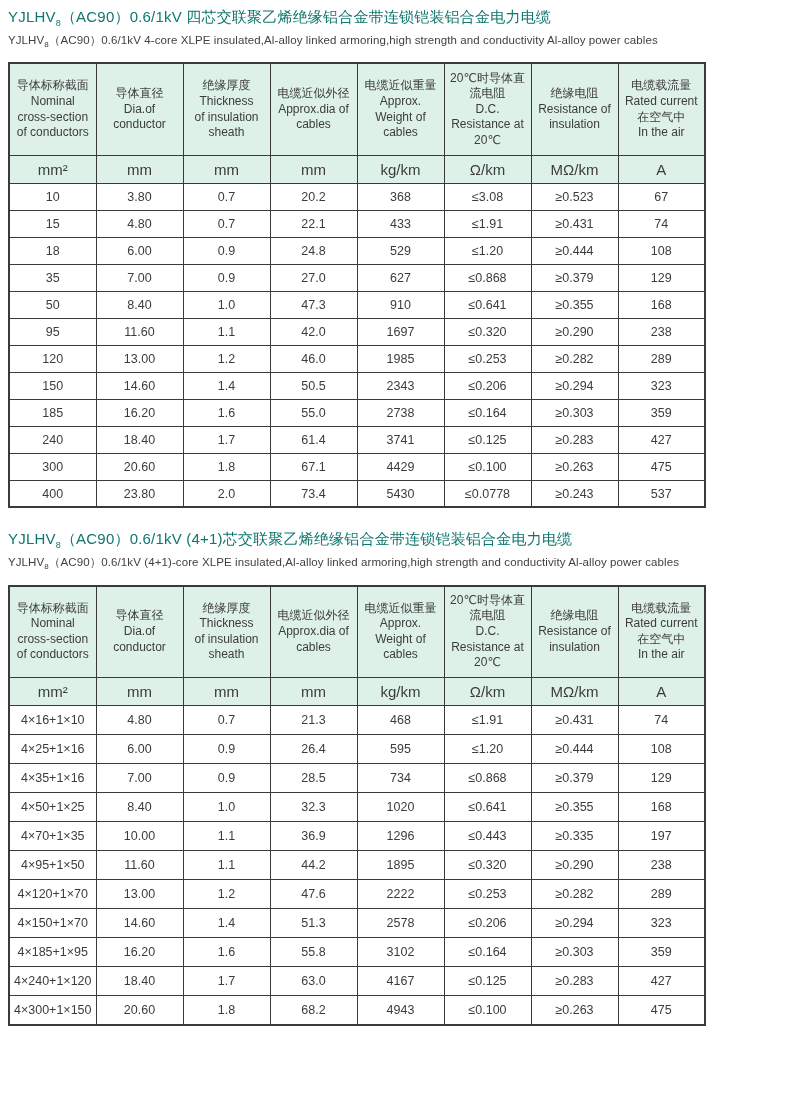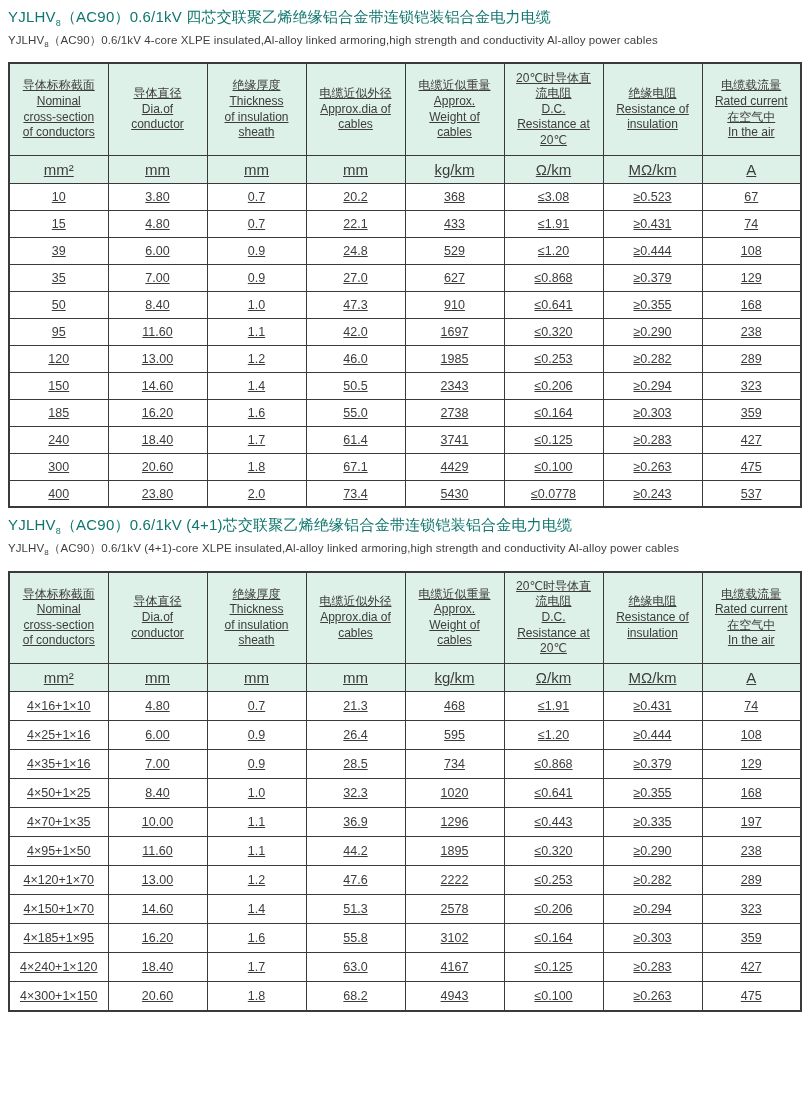--- a/index.html
+++ b/index.html
@@ -21,25 +21,24 @@
     margin-top:2px;letter-spacing:.2px;
   }
   .sec-title sub{font-size:9px;}
   .sec-subtitle{
     font-size:11.5px;font-weight:normal;color:#3f3f3f;
     margin-top:5px;letter-spacing:.1px;
   }
   .sec-subtitle sub{font-size:8px;}
   table.spec{
     border-collapse:collapse;
-    width:794px;
+    width:698px;
     margin-top:13px;
     table-layout:fixed;
     border:2px solid var(--border);
-    text-decoration:underline;
   }
   table.spec th, table.spec td{
     border:1px solid var(--border);
     text-align:center;vertical-align:middle;
     font-weight:normal;
     color:var(--text);
   }
   table.spec th.hcell{
     background:var(--header-bg);
     font-size:12px;line-height:1.3;
@@ -51,21 +50,21 @@
     background:var(--header-bg);
     font-size:15px;
     height:28px;
   }
   table.spec td{
     font-size:12.5px;
     height:27px;
     background:#ffffff;
   }
   #sec2 table.spec td{height:29px;}
-  #sec2{margin-top:8px;}
+  #sec2{margin-top:22px;}
 </style>
 </head>
 <body>
 
 <section id="sec1">
   <h1 class="sec-title"><span>YJLHV</span><sub>8</sub><span>（AC90）0.6/1kV 四芯交联聚乙烯绝缘铝合金带连锁铠装铝合金电力电缆</span></h1>
   <p class="sec-subtitle"><span>YJLHV</span><sub>8</sub><span>（AC90）0.6/1kV 4-core XLPE insulated,Al-alloy linked armoring,high strength and conductivity Al-alloy power cables</span></p>
 
   <table class="spec">
     <thead>
@@ -127,21 +126,21 @@
           <td>15</td>
           <td>4.80</td>
           <td>0.7</td>
           <td>22.1</td>
           <td>433</td>
           <td>≤1.91</td>
           <td>≥0.431</td>
           <td>74</td>
         </tr>
         <tr>
-          <td>39</td>
+          <td>18</td>
           <td>6.00</td>
           <td>0.9</td>
           <td>24.8</td>
           <td>529</td>
           <td>≤1.20</td>
           <td>≥0.444</td>
           <td>108</td>
         </tr>
         <tr>
           <td>35</td>

